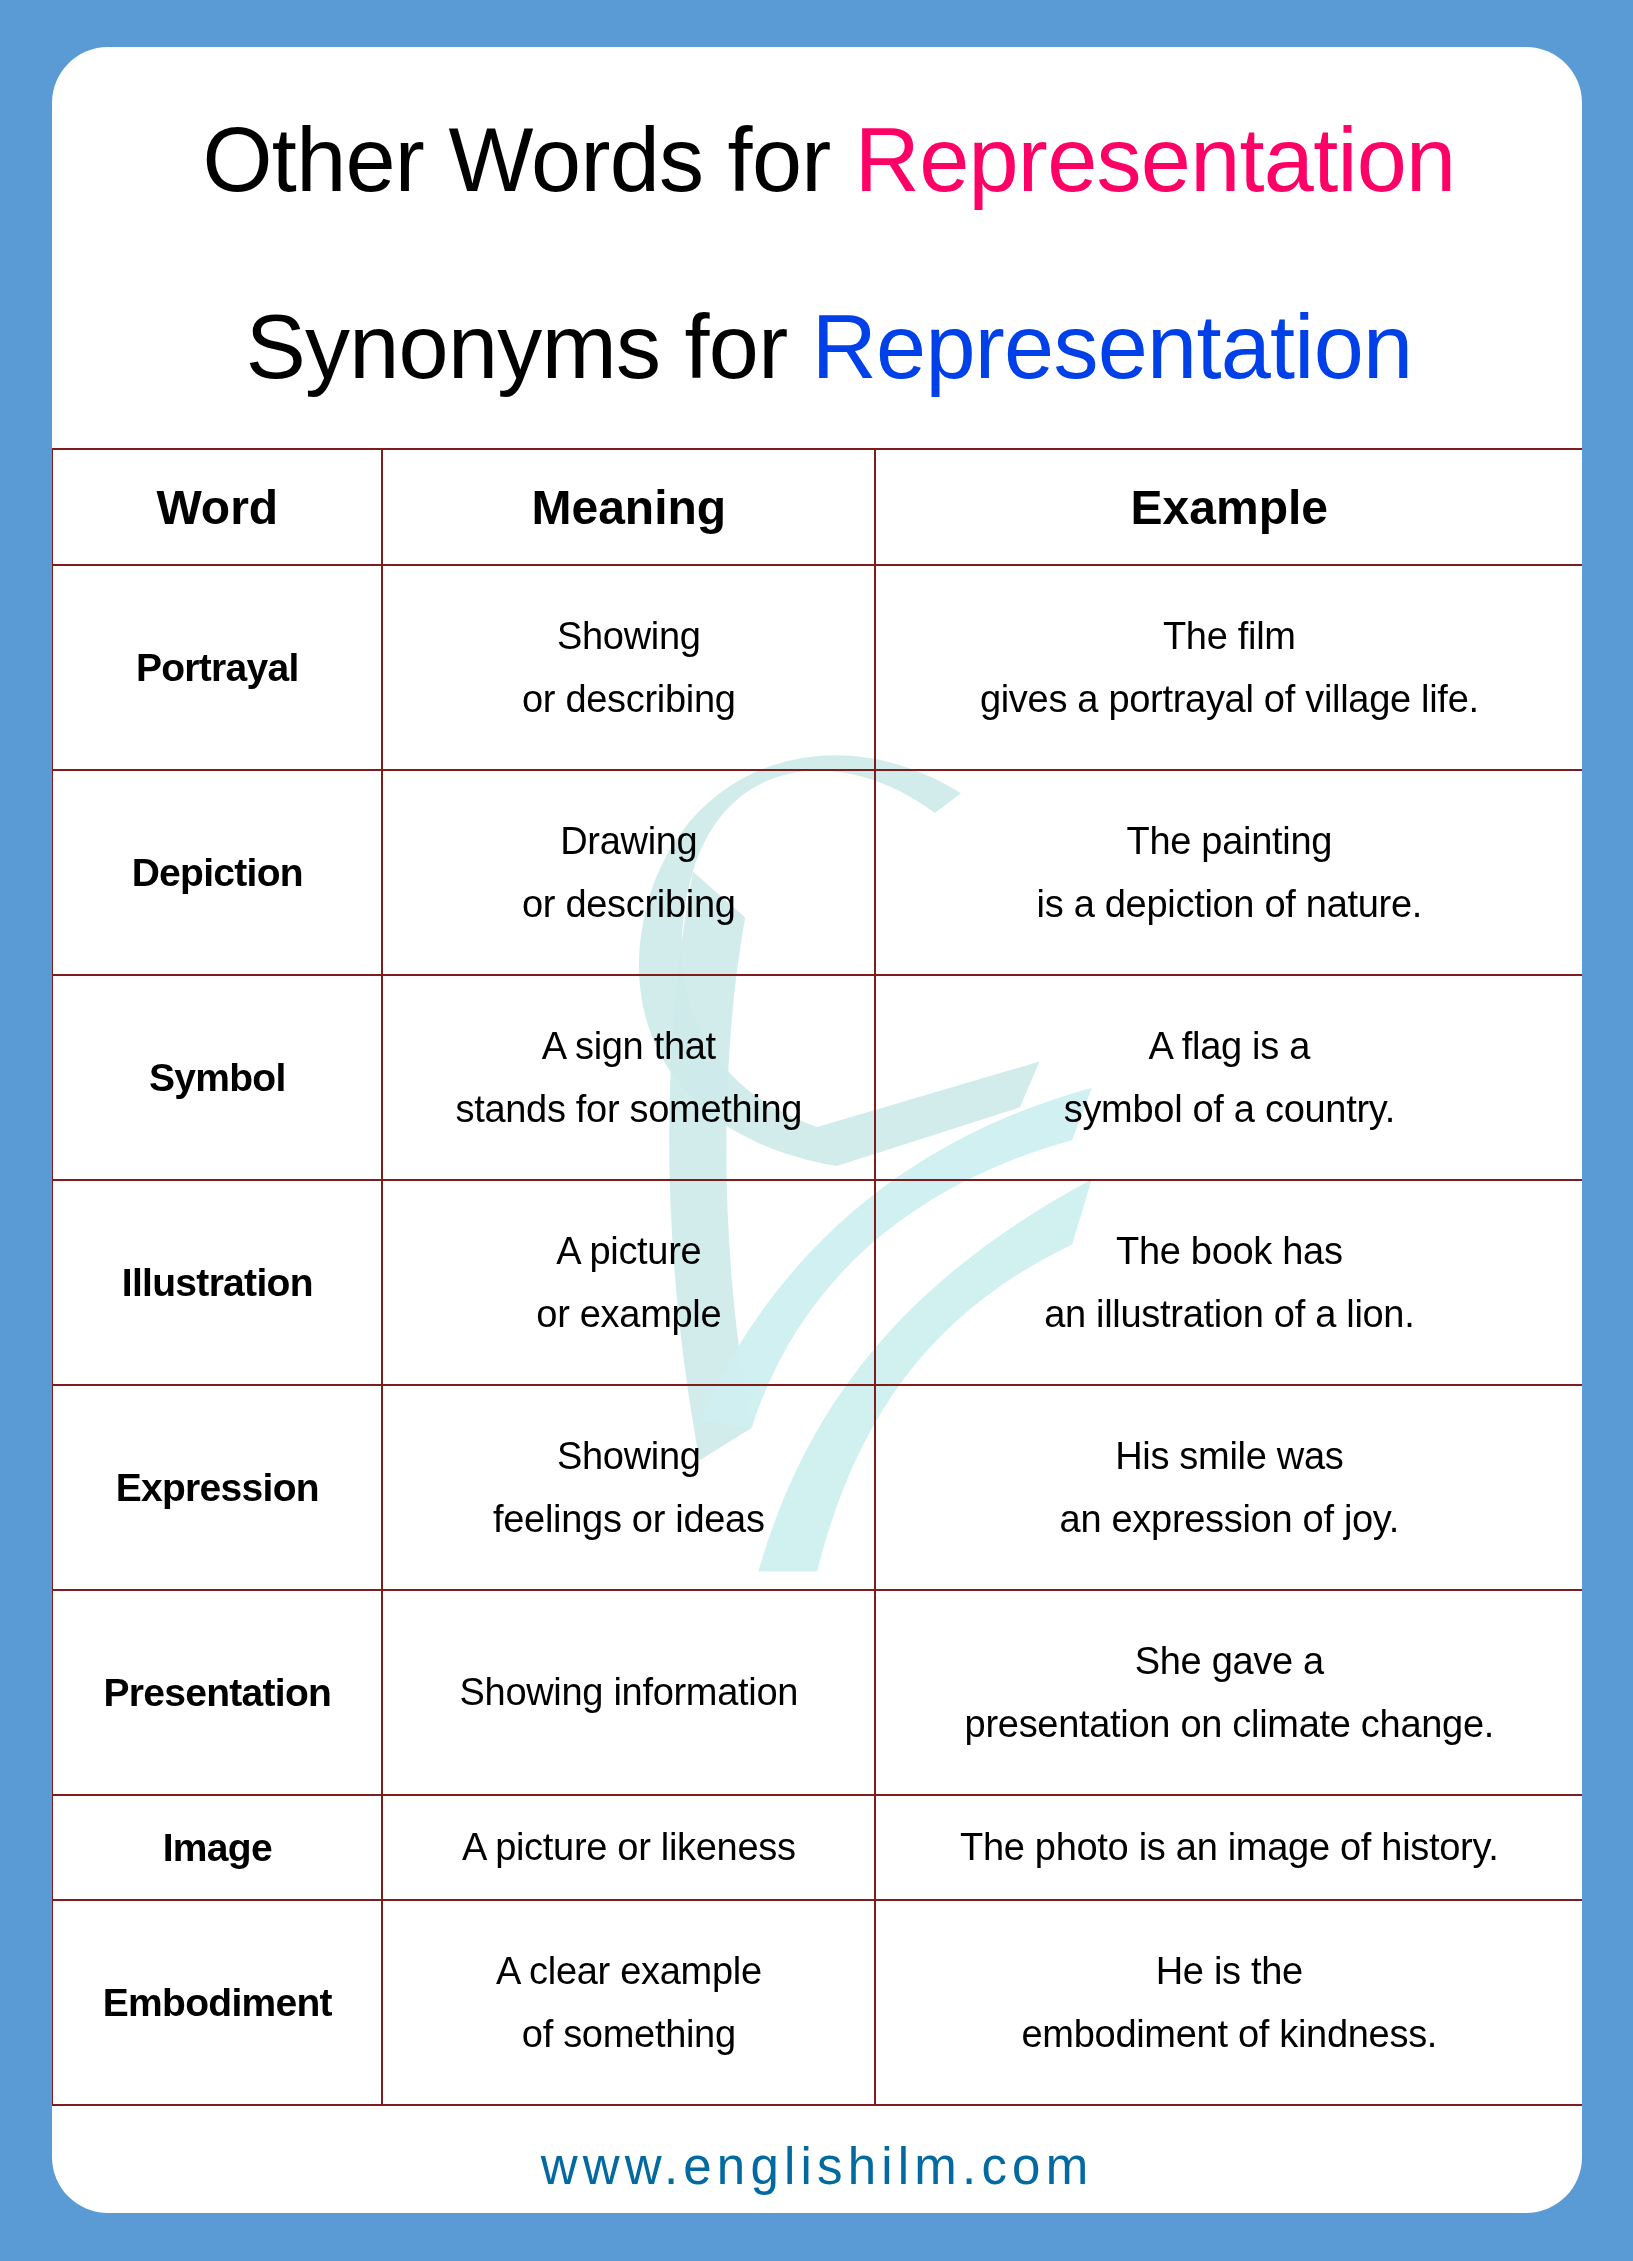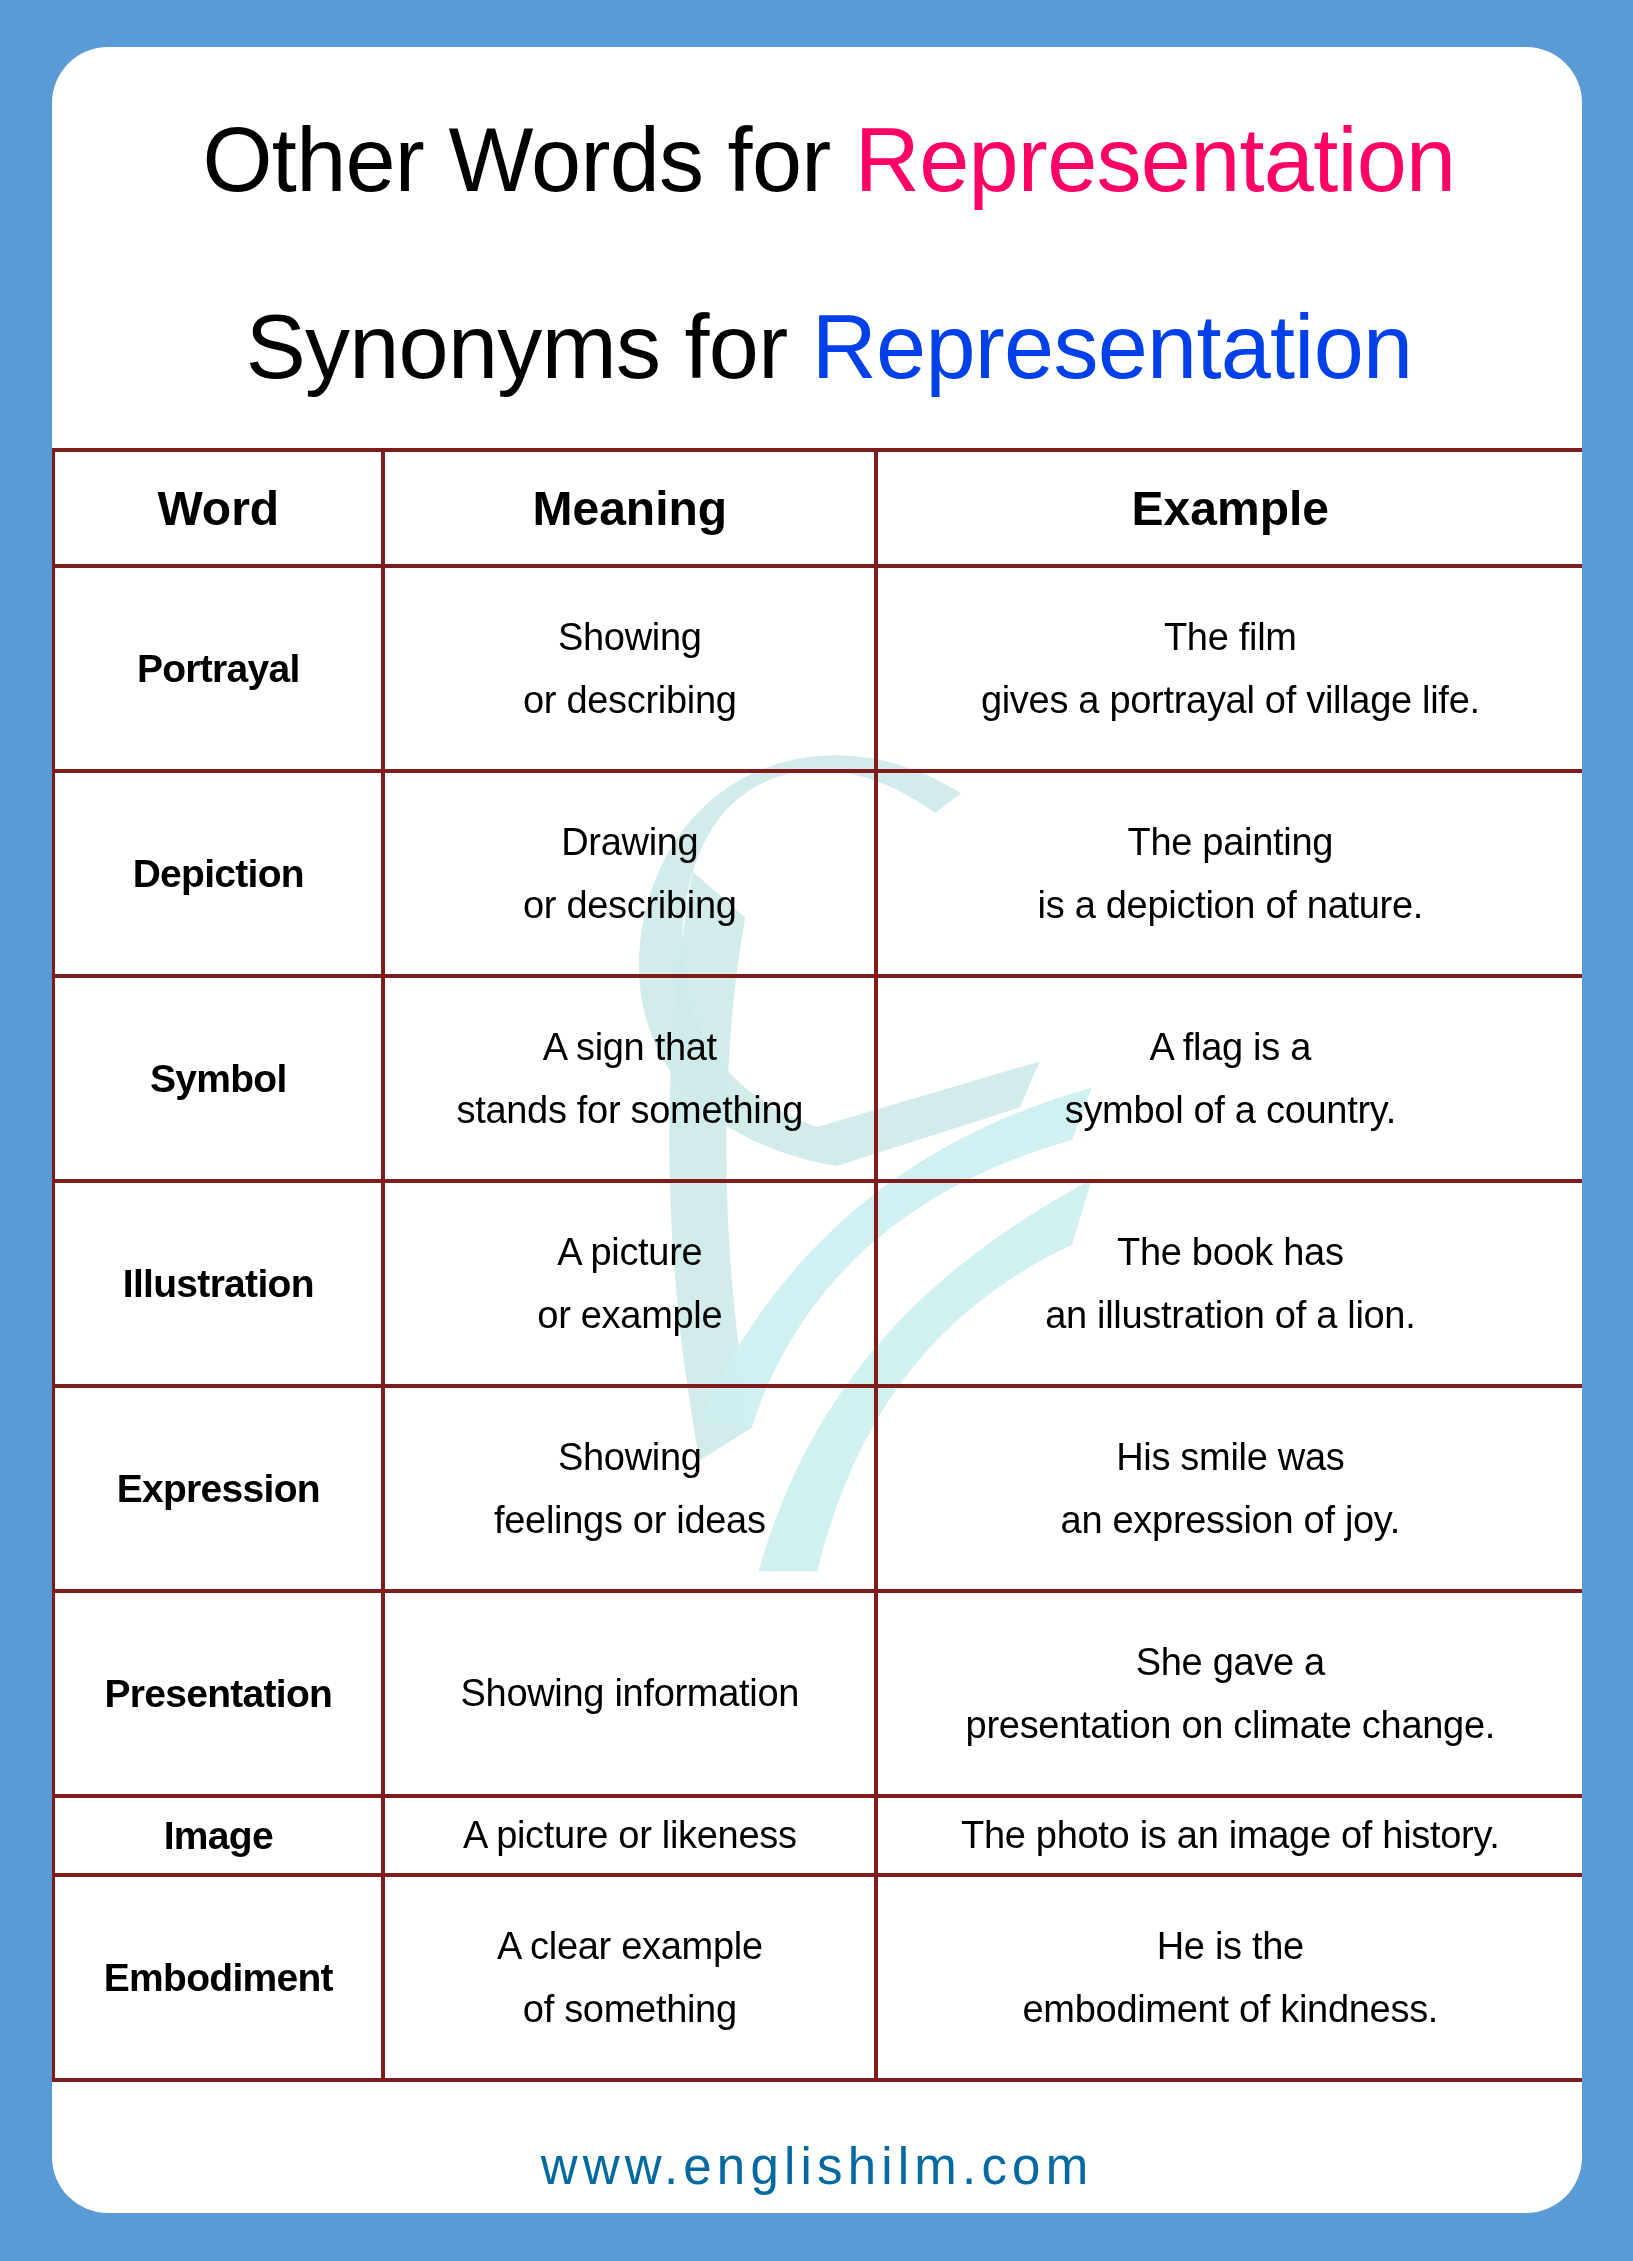--- a/index.html
+++ b/index.html
@@ -58,30 +58,30 @@
       width: 1531px;
       border-collapse: collapse;
       table-layout: fixed;
       z-index: 2;
       background: transparent;
     }
     table.syn col.c1 { width: 330px; }
     table.syn col.c2 { width: 493px; }
     table.syn col.c3 { width: 708px; }
     table.syn th, table.syn td {
-      border: 4px solid #7f1d1d;
+      border: 2px solid #7f1d1d;
       text-align: center;
       vertical-align: middle;
       padding: 0 5.2px;
       color: #000;
       background: transparent;
     }
     table.syn tr { height: 205px; }
     table.syn tr.head { height: 116px; }
-    table.syn tr.short { height: 79px; }
+    table.syn tr.short { height: 105px; }
     table.syn th {
       font-size: 48px;
       font-weight: 700;
     }
     td.word {
       font-size: 39px;
       font-weight: 700;
       white-space: nowrap;
       letter-spacing: -0.7px;
       margin-top: 36px;

